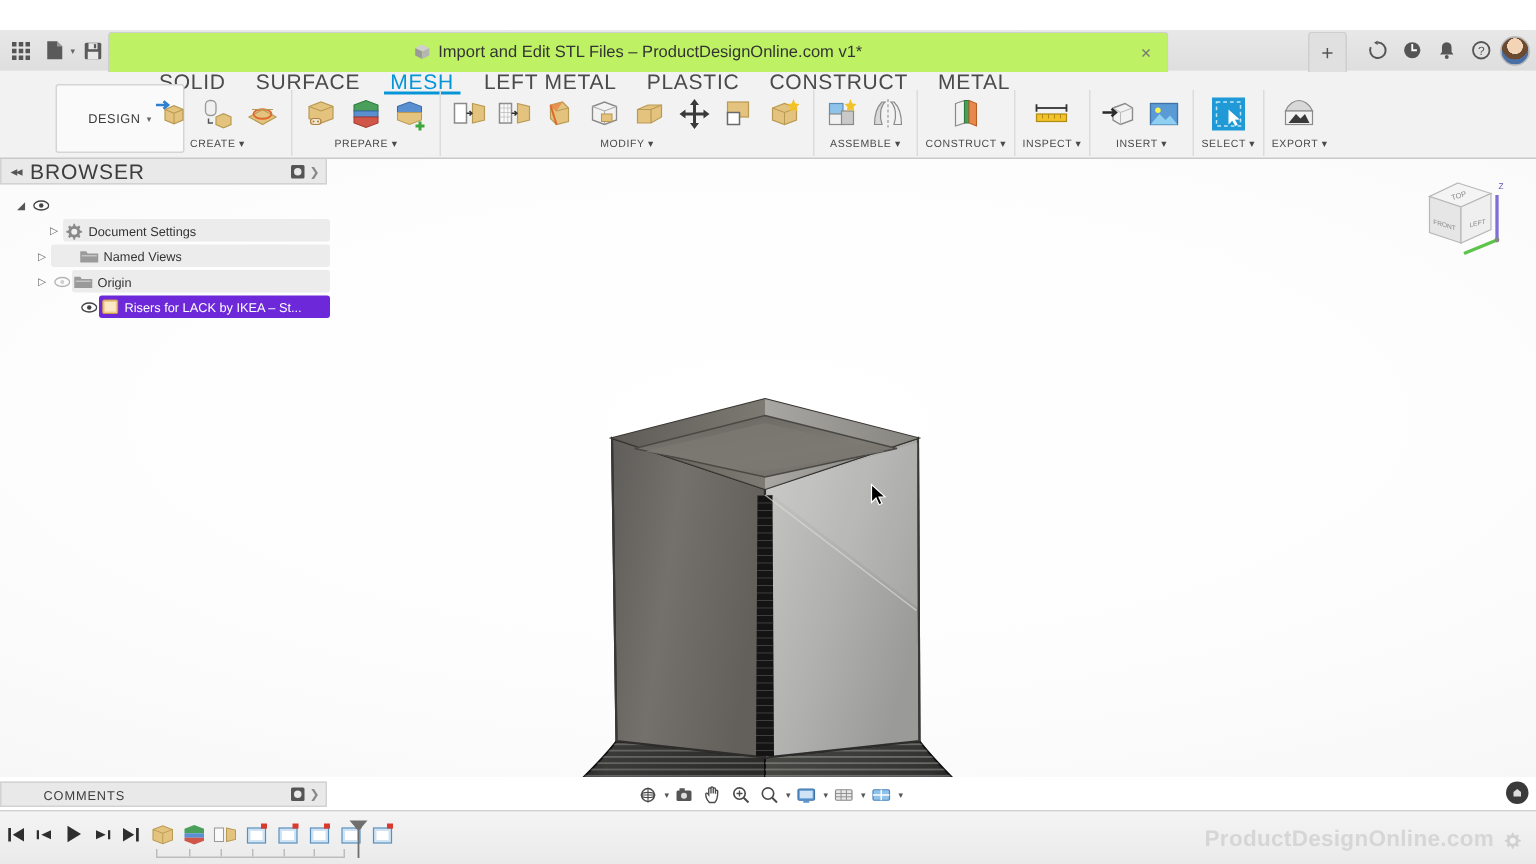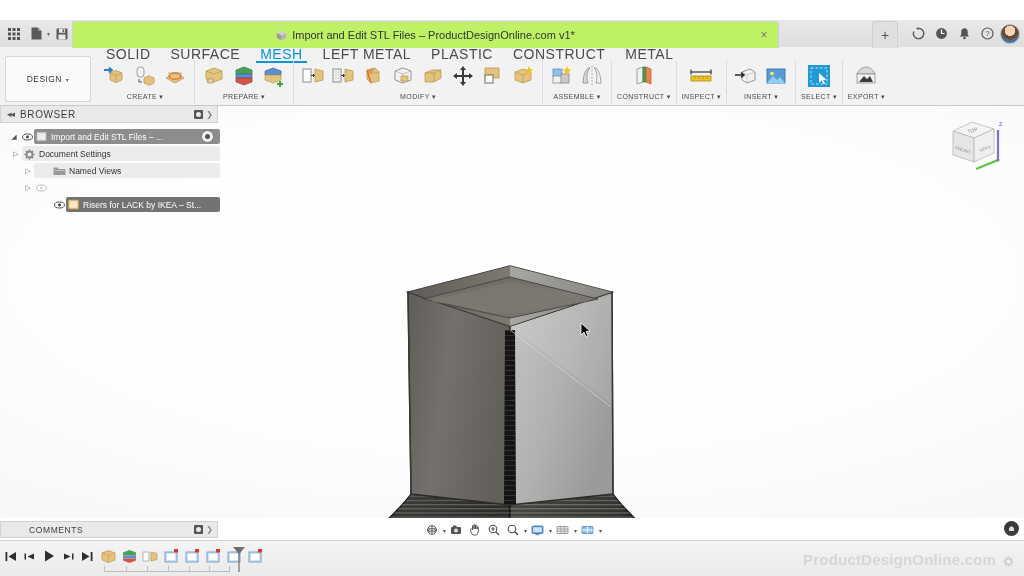--- a/index.html
+++ b/index.html
@@ -98,34 +98,34 @@
 
   
   .browser{
     position:absolute;left:0;top:105px;width:220px;
   }
   .bhead{
     width:218px;height:18px;background:#e9e9e9;border:1px solid #d2d2d2;
     display:flex;align-items:center;padding-left:6px;box-sizing:border-box;
   }
   .bhead .collapse{font-size:9px;color:#555;margin-right:6px;letter-spacing:-1px;}
-  .bhead .btitle{font-size:10px;color:#3d3d3d;letter-spacing:.6px;flex:1;}
+  .bhead .btitle{font-size:14px;color:#3d3d3d;letter-spacing:.6px;flex:1;}
   .bhead .bicons{display:flex;gap:3px;align-items:center;padding-right:4px;}
   .sqdot{width:9px;height:9px;border-radius:1px;background:#555;position:relative;}
   .sqdot::after{content:"";position:absolute;left:2px;top:2px;width:5px;height:5px;border-radius:50%;background:#e9e9e9;}
   .bcaret{font-size:8px;color:#888;}
 
   .tree{padding-top:5px;}
   .trow{
     height:17px;display:flex;align-items:center;font-size:8.5px;color:#333;
     position:relative;
   }
   .trow .tw{background:#ececec;height:15px;display:flex;align-items:center;border-radius:2px;padding-right:6px;}
   .trow.sel .tw{background:#8d8d8d;color:#fff;}
-  .trow.blue .tw{background:#737373;color:#fff;}
+  .trow.blue .tw{background:#6d28d9;color:#fff;}
   .arrow{width:12px;text-align:center;font-size:7px;color:#666;flex:0 0 12px;}
   .arrow.filled{color:#555;}
   .eye{
     width:14px;flex:0 0 14px;display:flex;align-items:center;justify-content:center;
   }
   .eyeg{width:11px;height:8px;}
   .ficon{width:14px;flex:0 0 14px;display:flex;align-items:center;justify-content:center;margin-right:3px;}
   .tlabel{white-space:nowrap;overflow:hidden;}
   .rdot{
     width:11px;height:11px;border-radius:50%;border:1px solid #777;background:#f0f0f0;
@@ -484,21 +484,21 @@
   <div class="tabstrip" style="z-index:11;">
     <div class="rtab">SOLID</div>
     <div class="rtab">SURFACE</div>
     <div class="rtab active">MESH</div>
     <div class="rtab">LEFT METAL</div>
     <div class="rtab">PLASTIC</div>
     <div class="rtab">CONSTRUCT</div>
     <div class="rtab">METAL</div>
   </div>
 
-  <div class="designbtn" style="z-index:11;">
+  <div class="designbtn" style="z-index:11;margin-left:32px;">
     <span>DESIGN</span>
     <span class="caret" style="margin-left:4px;">▾</span>
   </div>
 
   <div class="panels" style="z-index:11;">
 
     <div class="panel">
       <div class="icons">
         <div class="cmd">
           <svg width="24" height="24" viewBox="0 0 24 24">
@@ -735,36 +735,23 @@
     <div class="tree">
 
       <div class="trow sel" style="padding-left:8px;">
         <div class="arrow filled">◢</div>
         <div class="eye">
           <svg class="eyeg" viewBox="0 0 12 8">
               <ellipse cx="6" cy="4" rx="5.4" ry="3.3" fill="none" stroke="#444" stroke-width="1"></ellipse>
               <circle cx="6" cy="4" r="1.6" fill="#444"></circle>
             </svg>
         </div>
-        <div class="tw" style="flex:1;">
-          <div class="ficon">
-            <svg width="11" height="11" viewBox="0 0 11 11">
-                <rect x="0.5" y="1" width="10" height="9" rx="1" fill="#d4d4d4" stroke="#999" stroke-width="0.7"></rect>
-                <rect x="1.8" y="2.3" width="7.4" height="6.4" fill="#ededed"></rect>
-              </svg>
-          </div>
-          <span class="tlabel">Import and Edit STL Files – ...</span>
-          <span style="flex:1;"></span>
-          <span class="rdot">
-              <i></i>
-            </span>
-        </div>
-      </div>
-
-      <div class="trow" style="padding-left:10px;">
+      </div>
+
+      <div class="trow" style="padding-left:30px;">
         <div class="arrow">▷</div>
         <div class="tw" style="flex:1;">
           <div class="ficon">
             <svg width="12" height="12" viewBox="0 0 12 12">
                 <path d="M6,1.2 L7,1.2 L7.3,2.6 L8.5,3.1 L9.7,2.4 L10.6,3.3 L9.9,4.5 L10.4,5.7 L11.8,6 L11.8,7 L10.4,7.3 L9.9,8.5 L10.6,9.7 L9.7,10.6 L8.5,9.9 L7.3,10.4 L7,11.8 L6,11.8 L5.7,10.4 L4.5,9.9 L3.3,10.6 L2.4,9.7 L3.1,8.5 L2.6,7.3 L1.2,7 L1.2,6 L2.6,5.7 L3.1,4.5 L2.4,3.3 L3.3,2.4 L4.5,3.1 L5.7,2.6 Z" fill="#8a8a8a"></path>
                 <circle cx="6.5" cy="6.5" r="2" fill="#f0f0f0"></circle>
               </svg>
           </div>
           <span class="tlabel">Document Settings</span>
         </div>
@@ -784,20 +771,29 @@
       </div>
 
       <div class="trow" style="padding-left:22px;">
         <div class="arrow">▷</div>
         <div class="eye">
           <svg class="eyeg" viewBox="0 0 12 8">
               <ellipse cx="6" cy="4" rx="5.4" ry="3.3" fill="none" stroke="#b4b4b4" stroke-width="1"></ellipse>
               <circle cx="6" cy="4" r="1.5" fill="#cfcfcf"></circle>
             </svg>
         </div>
+        <div class="tw" style="flex:1;">
+          <div class="ficon">
+            <svg width="13" height="10" viewBox="0 0 13 10">
+                <path d="M0.5,1.5 L4.5,1.5 L5.5,3 L12.5,3 L12.5,9 L0.5,9 Z" fill="#9a9a9a"></path>
+                <rect x="1.5" y="4" width="10" height="1" fill="#c4c4c4"></rect>
+              </svg>
+          </div>
+          <span class="tlabel">Origin</span>
+        </div>
       </div>
 
 
       <div class="trow blue" style="padding-left:52px;">
         <div class="eye">
           <svg class="eyeg" viewBox="0 0 12 8">
               <ellipse cx="6" cy="4" rx="5.4" ry="3.3" fill="none" stroke="#444" stroke-width="1"></ellipse>
               <circle cx="6" cy="4" r="1.6" fill="#444"></circle>
             </svg>
         </div>

